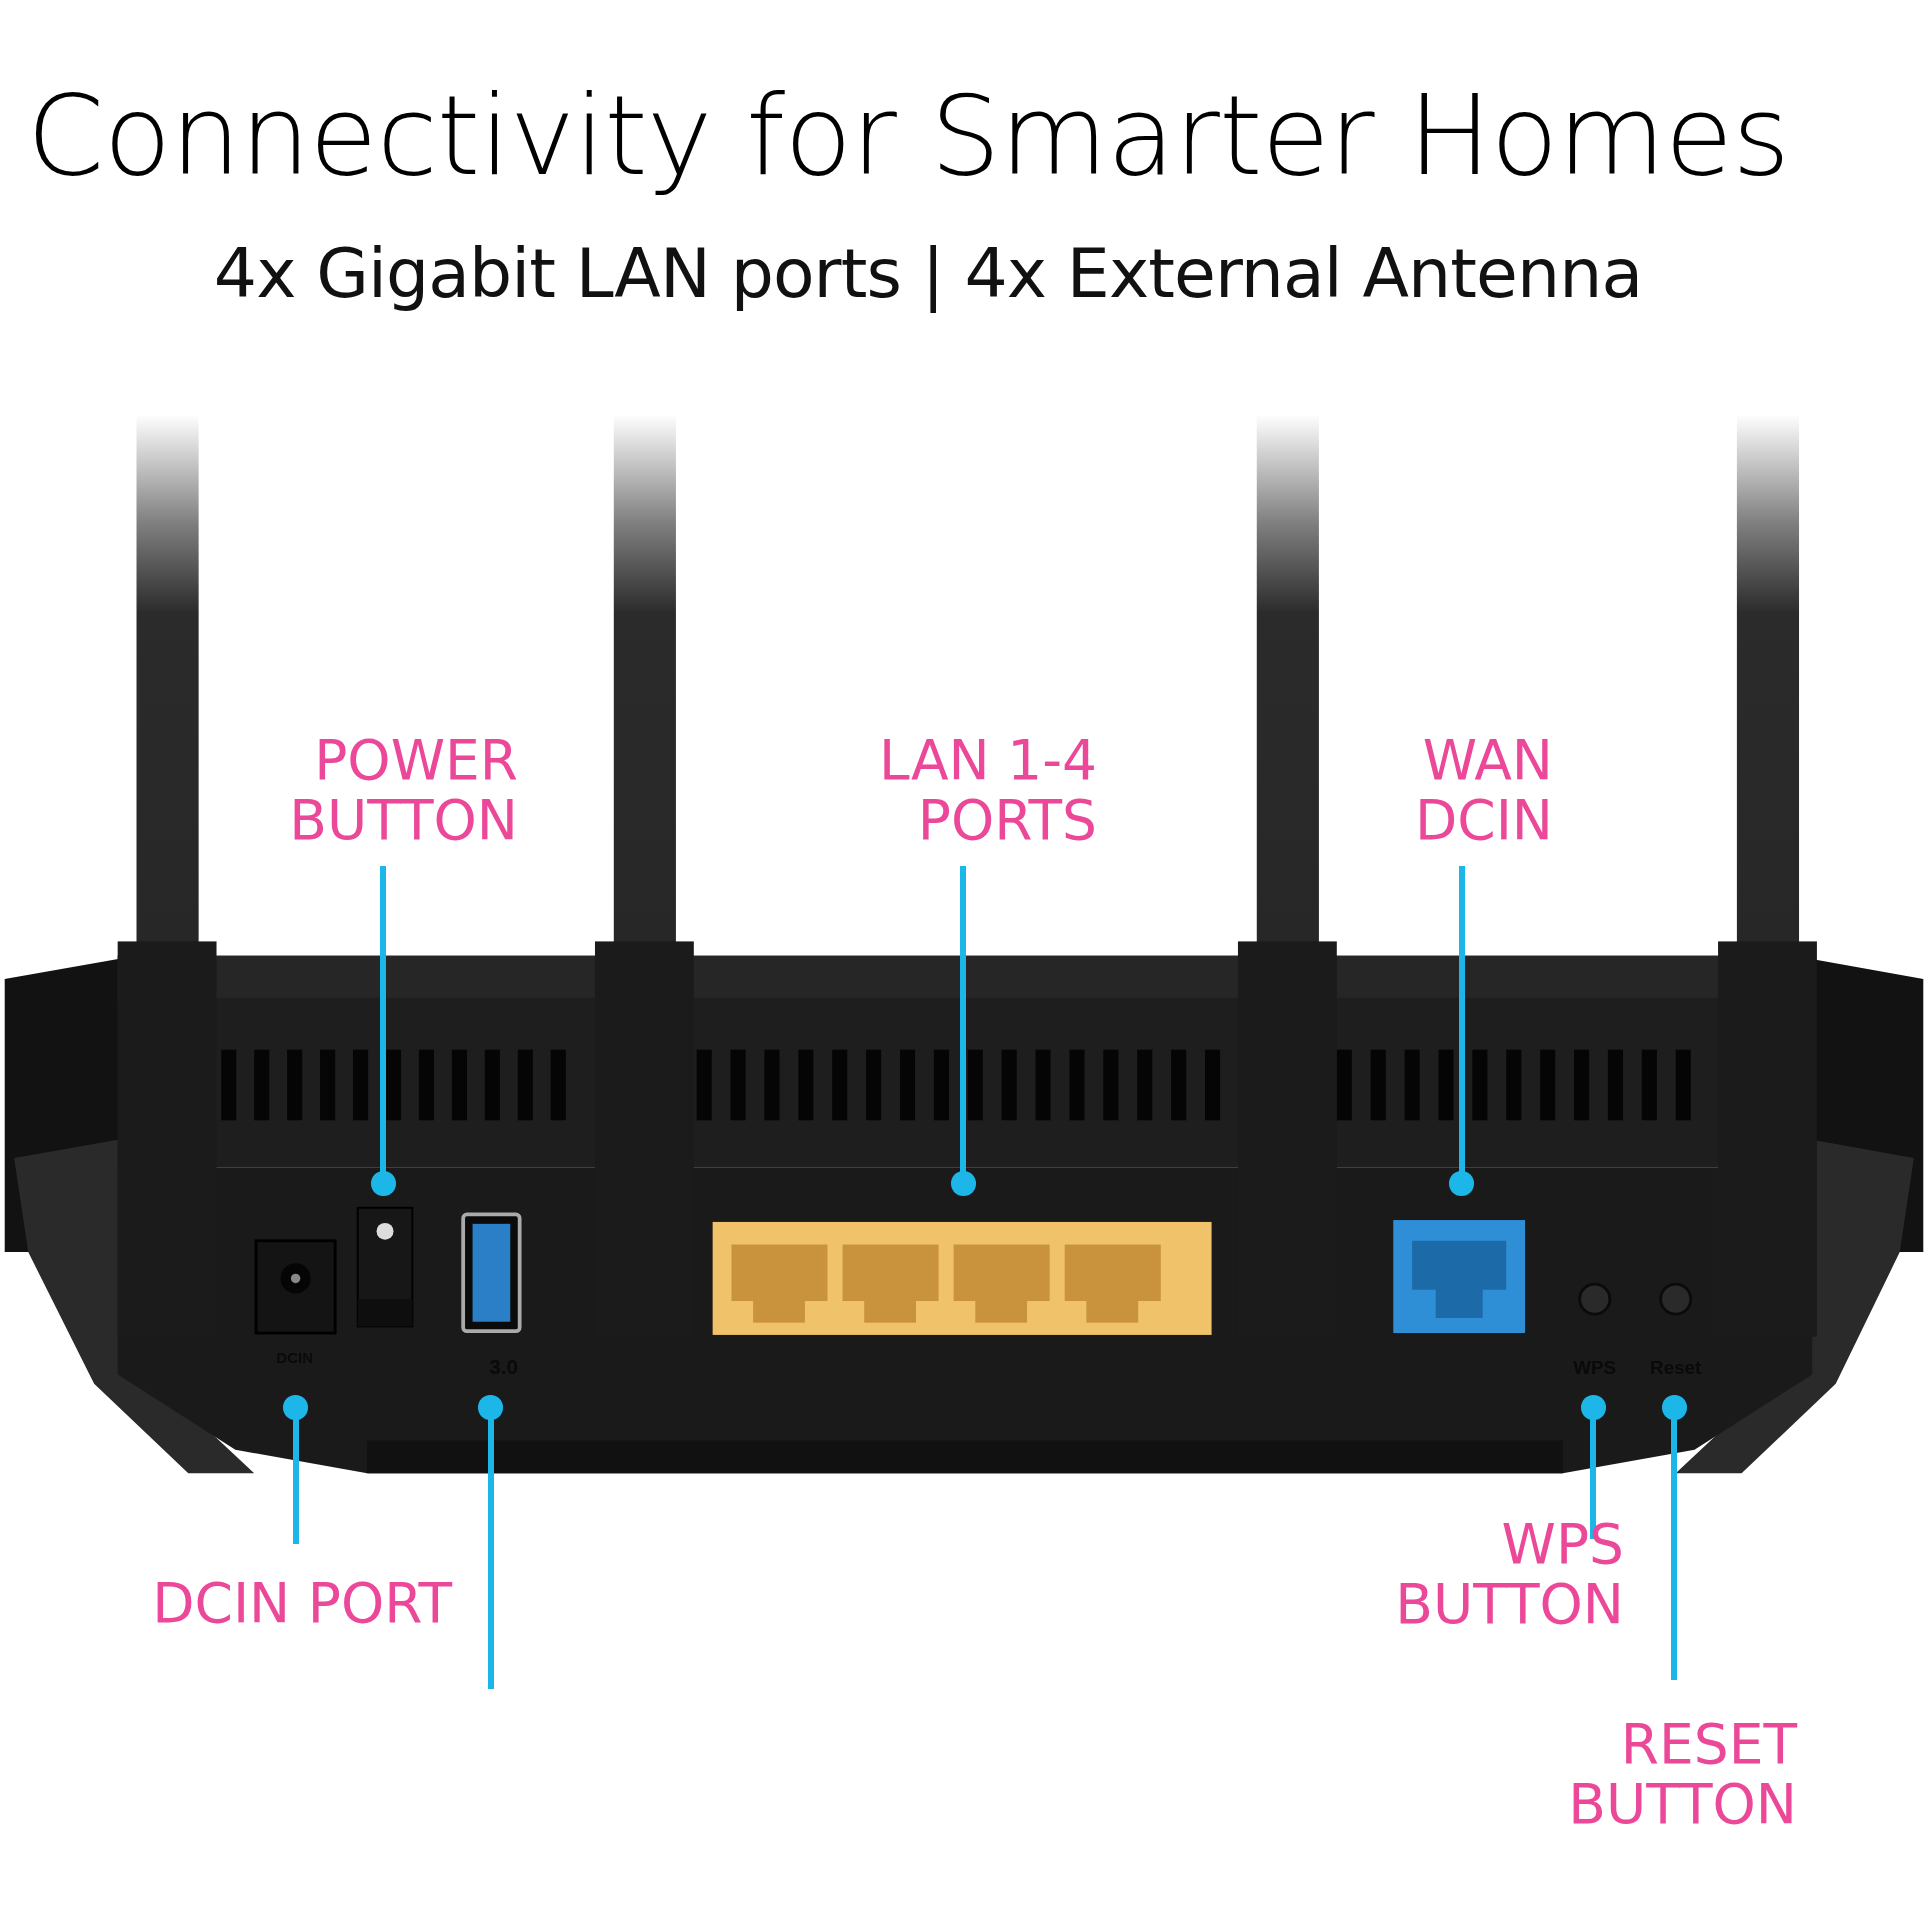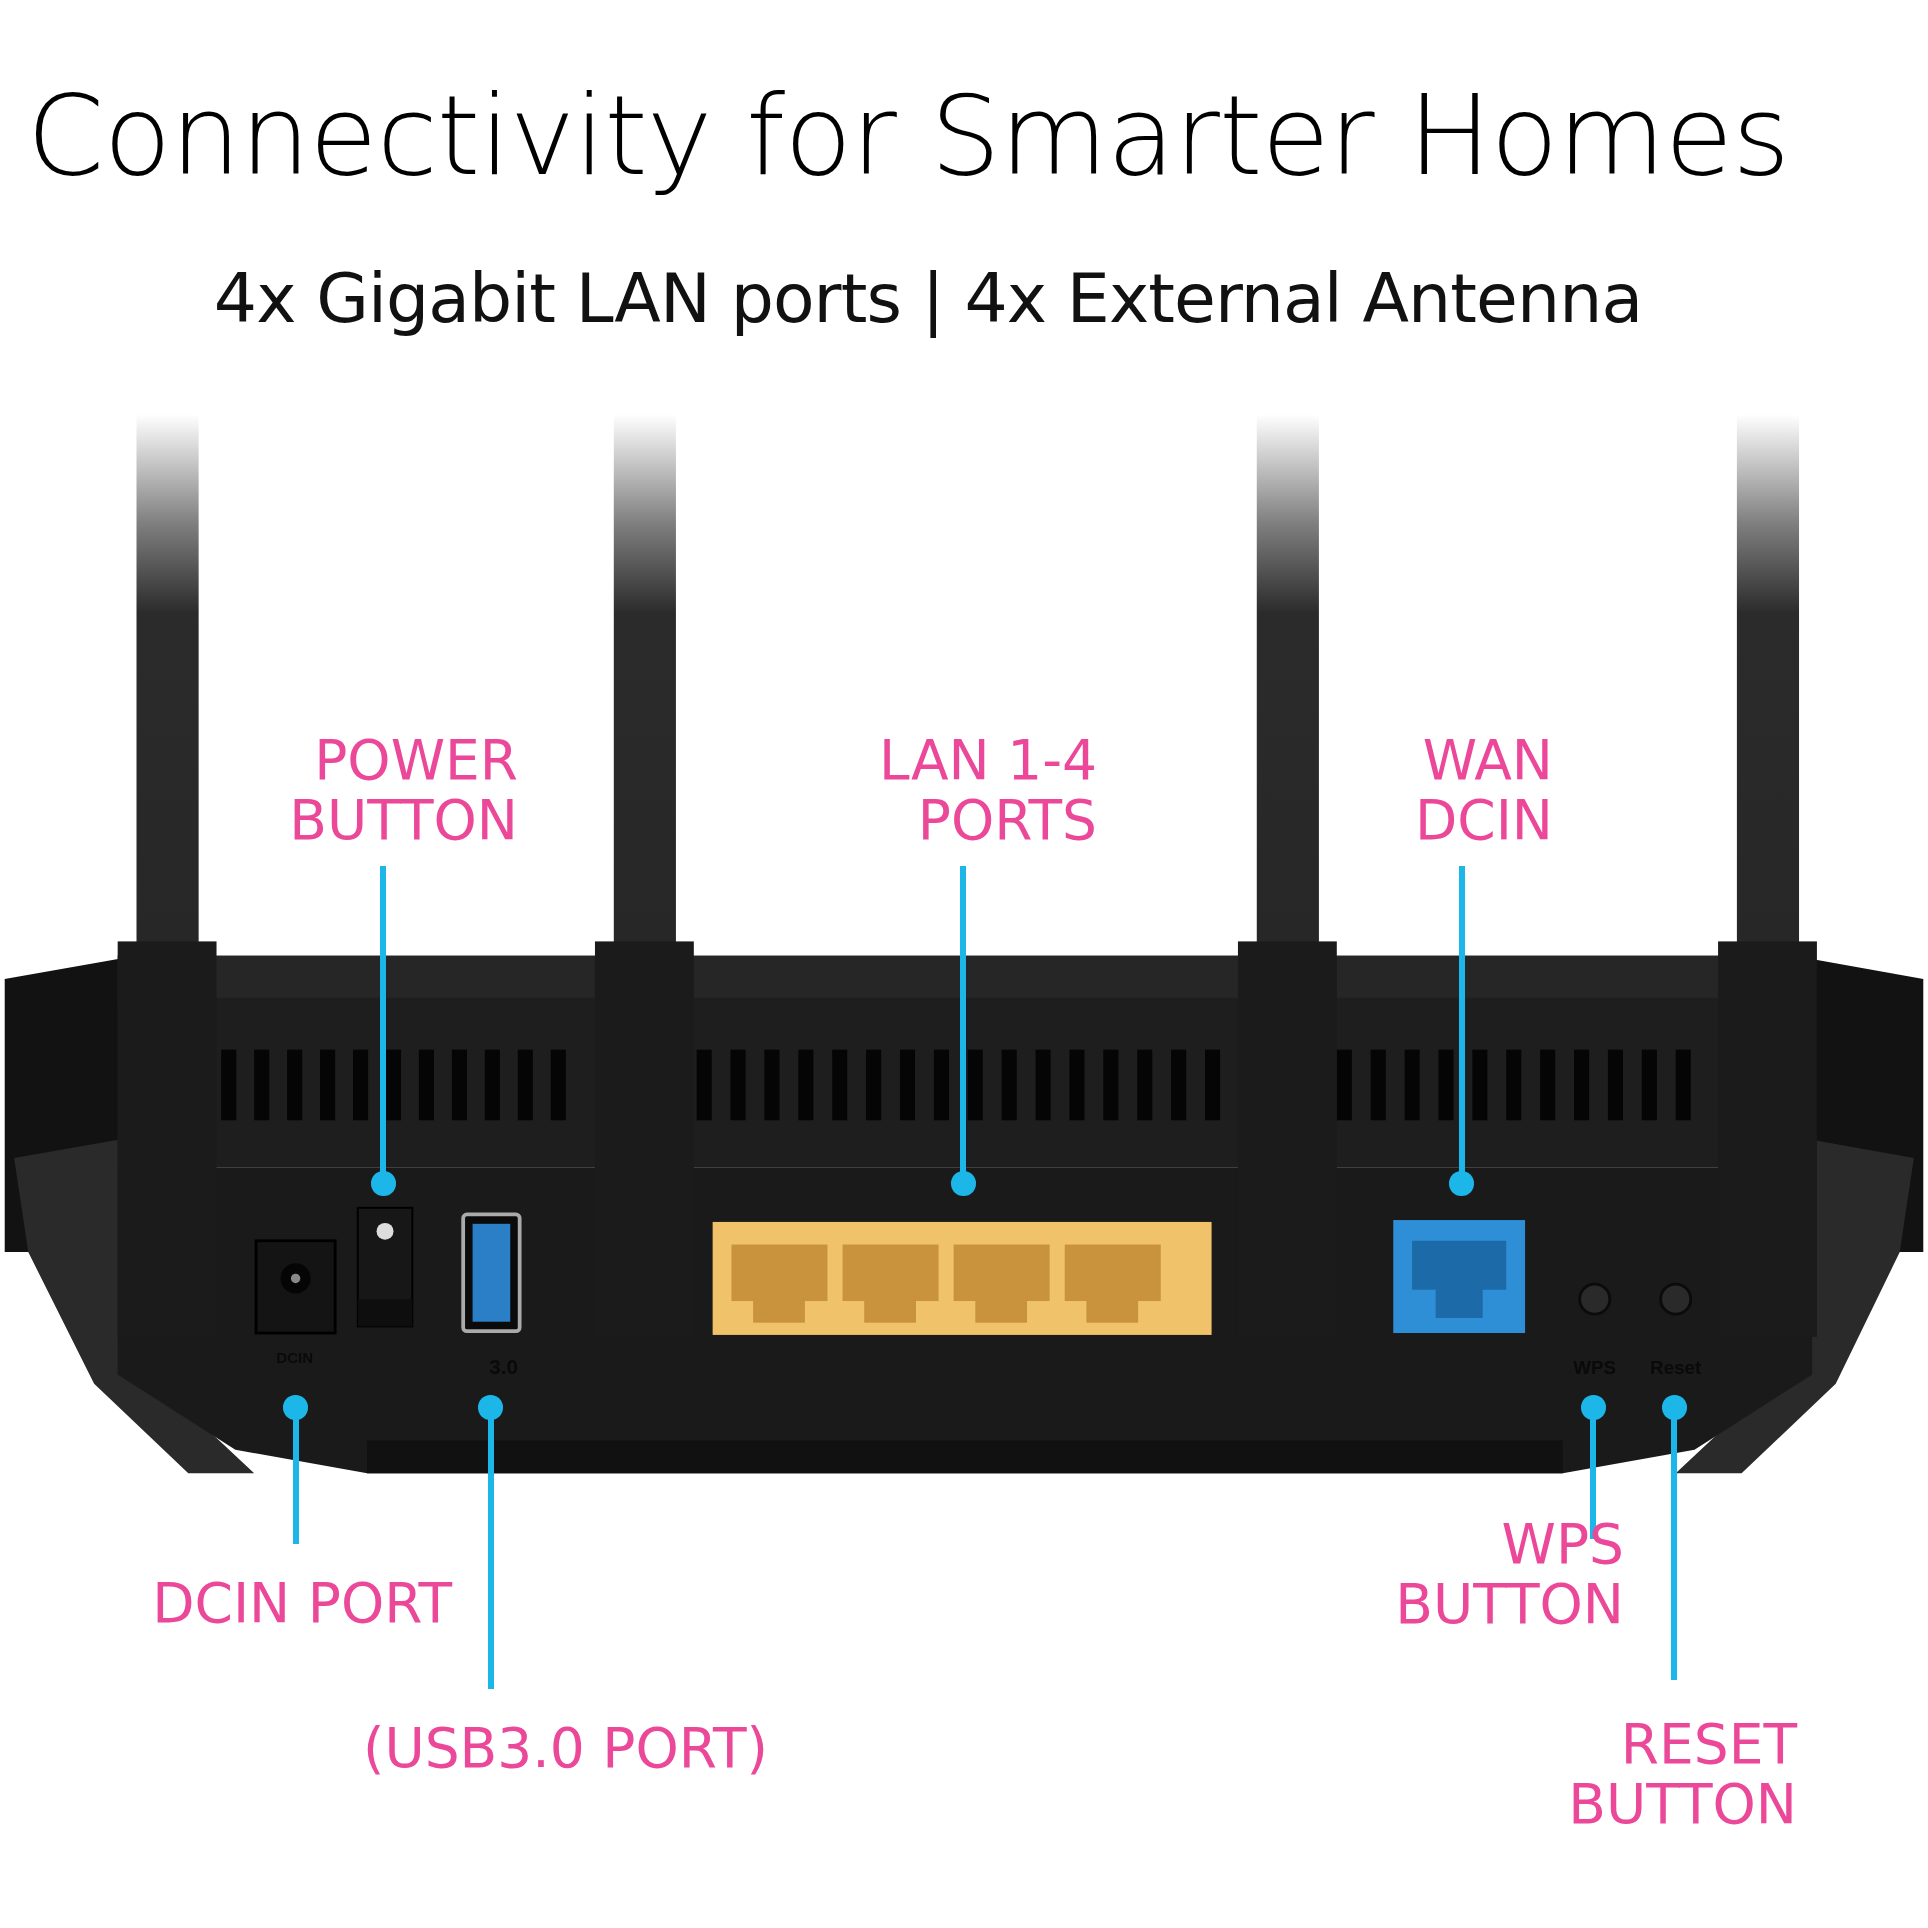--- a/index.html
+++ b/index.html
@@ -1,21 +1,21 @@
 <!DOCTYPE html>
 <html style="font-size:15px"><head>
 <meta charset="utf-8">
 <style>
   html, body { margin:0; padding:0; background:#ffffff; }
   body { width:1928px; height:1928px; position:relative; overflow:hidden;
          font-family:"DejaVu Sans", "Liberation Sans", sans-serif; color:#333; }
   .title { position:absolute; left:0; width:1816px; top:80px; text-align:center;
            font-size:111px; font-weight:300; color:#000; letter-spacing:-0.9px; line-height:1; }
   .subtitle { position:absolute; left:0; width:1856px; top:240px; text-align:center;
-              font-size:68px; color:#111; line-height:1; letter-spacing:-0.9px;margin-top:25px; }
+              font-size:68px; color:#111; line-height:1; letter-spacing:-0.9px; }
   .label { position:absolute; text-align:right; font-size:55px; line-height:60px; color:#ec4899; white-space:nowrap; }
   .line { position:absolute; width:5.6px; background:#1cb6e8; }
   .dot { position:absolute; width:24.5px; height:24.5px; border-radius:50%; background:#1cb6e8; }
   svg.router { position:absolute; left:0; top:0; }
 </style>
 </head>
 <body>
 
 <div class="title">Connectivity for Smarter Homes</div>
 <div class="subtitle">4x Gigabit LAN ports | 4x External Antenna</div>
@@ -175,21 +175,20 @@
 
 <div class="dot" style="left:283px; top:1395px;"></div>
 <div class="line" style="left:293px; top:1407px; height:137px;"></div>
 <div class="label" style="left:132px; top:1573px; width:320px;">
   <div>DCIN PORT</div>
 </div>
 
 <div class="dot" style="left:478px; top:1395px;"></div>
 <div class="line" style="left:488px; top:1407px; height:282px;"></div>
 <div class="label" style="left:212px; top:1718px; width:556px;">
-  <div>(USB3.0 PORT)</div>
 </div>
 
 <div class="dot" style="left:1581px; top:1395px;"></div>
 <div class="line" style="left:1590px; top:1407px; height:132px;"></div>
 <div class="label" style="left:1379px; top:1514px; width:245px;">
   <div>WPS</div>
   <div>BUTTON</div>
 </div>
 
 <div class="dot" style="left:1662px; top:1395px;"></div>

